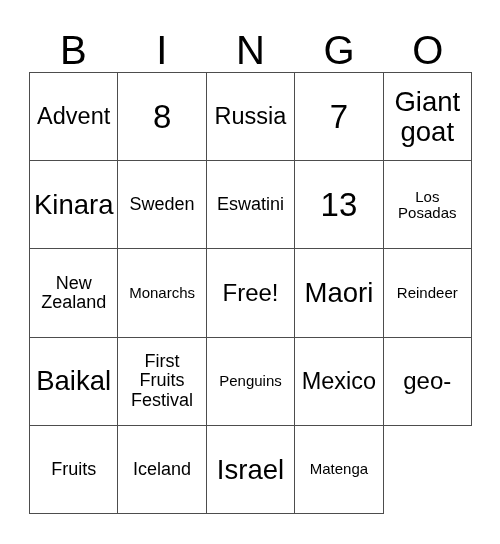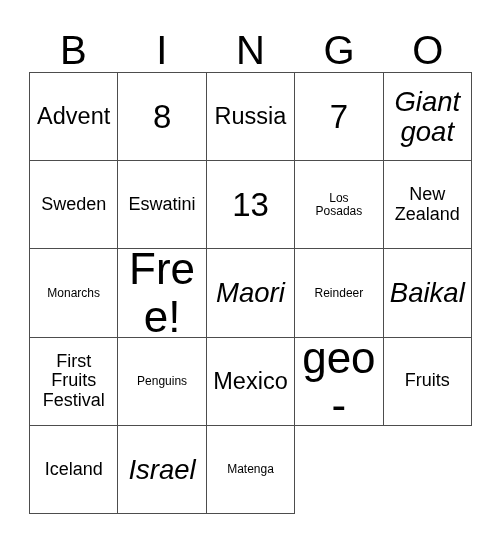--- a/index.html
+++ b/index.html
@@ -69,25 +69,25 @@
   }
   .cell-text {
     display: block;
     width: 100%;
     line-height: 1.08;
     white-space: pre-line;
     word-break: break-word;
   }
 
   
-  .fs-xs   { font-size: 12px; }
+  .fs-xs   { font-size: 15px; }
   .fs-sm   { font-size: 18px; }
   .fs-md   { font-size: 23.5px; }
-  .fs-lg   { font-size: 27.5px; font-style: italic; }
-  .fs-xl   { font-size: 44px; text-align: center; }
+  .fs-lg   { font-size: 27.5px; }
+  .fs-xl   { font-size: 24px; text-align: center; }
   .fs-num  { font-size: 33px; }
 </style>
 </head>
 <body>
 
 <div id="bingo-card">
 
   <div id="header-row">
     <div class="header-letter">B</div>
     <div class="header-letter">I</div>
@@ -108,20 +108,23 @@
         <span class="cell-text fs-md">Russia</span>
       </div>
     <div class="cell">
         <span class="cell-text fs-num">7</span>
       </div>
     <div class="cell">
         <span class="cell-text fs-lg">Giant
 goat</span>
       </div>
 
+    <div class="cell">
+        <span class="cell-text fs-lg">Kinara</span>
+      </div>
     <div class="cell">
         <span class="cell-text fs-sm">Sweden</span>
       </div>
     <div class="cell">
         <span class="cell-text fs-sm">Eswatini</span>
       </div>
     <div class="cell">
         <span class="cell-text fs-num">13</span>
       </div>
     <div class="cell">

